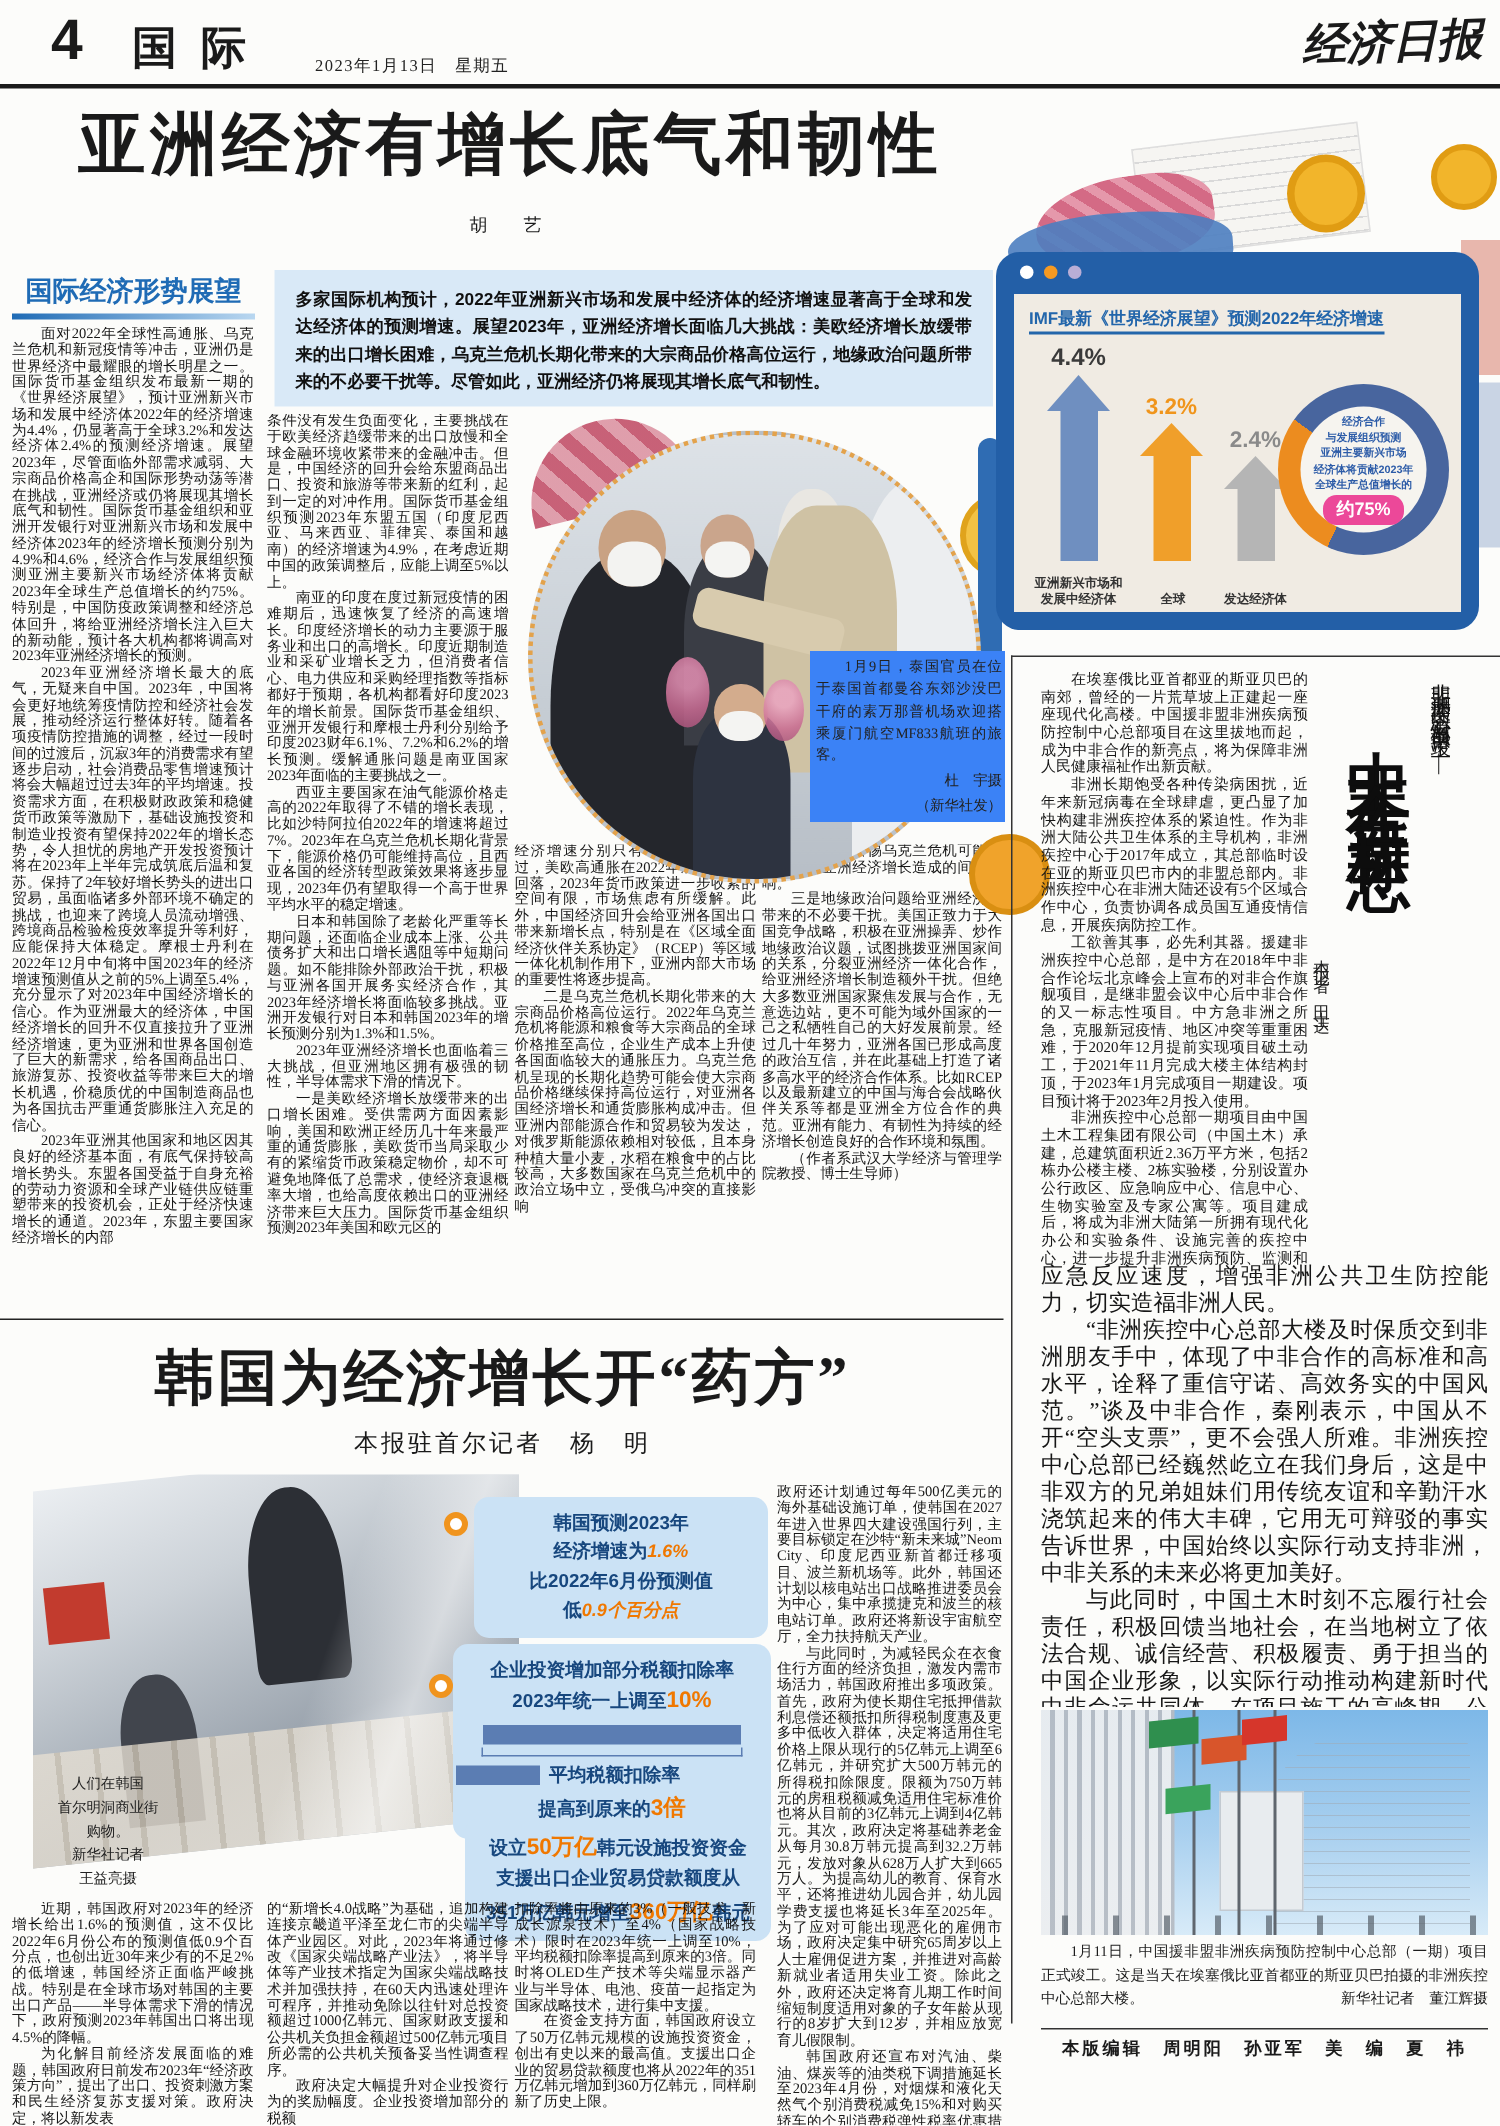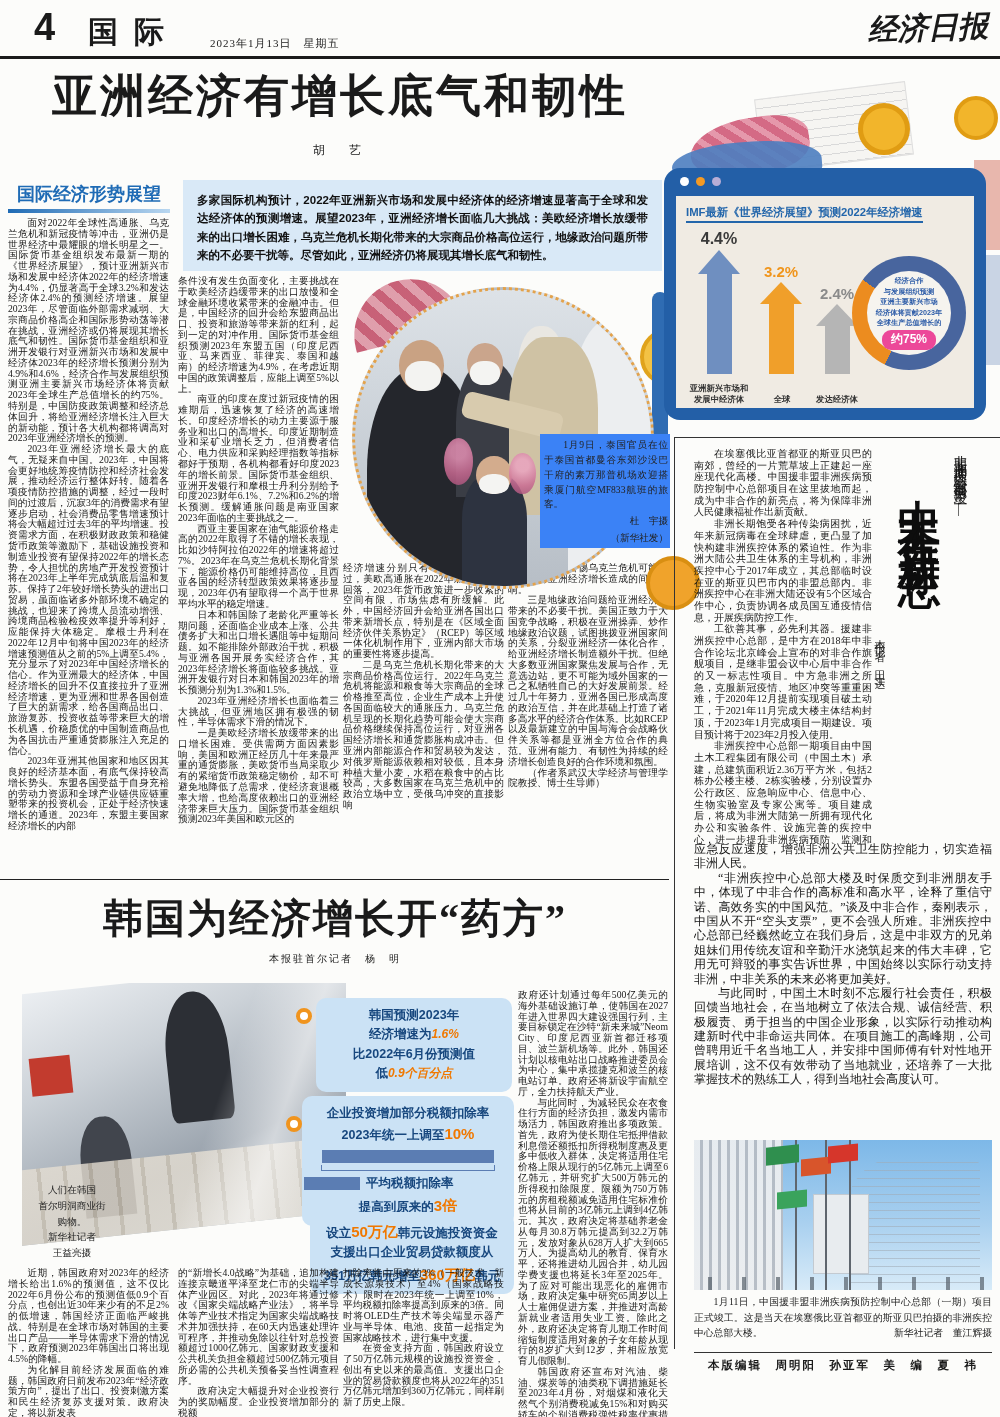--- a/index.html
+++ b/index.html
@@ -89,21 +89,21 @@
          background:conic-gradient(from 205deg,#ec8c1f 0 28%,#48659e 28% 100%);}
   .donut-inner{position:absolute;inset:15px;background:#f6f4ef;border-radius:50%;display:flex;
          flex-direction:column;align-items:center;justify-content:center;text-align:center;
          font-size:7.2px;font-weight:bold;color:#2d5ca8;line-height:1.45;font-family:"Liberation Sans",sans-serif;}
   .donut-inner p{margin:0;}
   .donut-badge{background:#ec4899;color:#fff;border-radius:9px;padding:1px 9px;font-size:12px;margin-top:2px;}
 
   
   .mid-rule{left:0;top:879px;width:669px;height:1px;background:#222;}
   .kr-headline{left:25px;top:891px;width:620px;text-align:center;font-size:40px;font-weight:900;letter-spacing:2px;}
-  .kr-byline{left:25px;top:952px;width:620px;text-align:center;font-size:10px;letter-spacing:2px;}
+  .kr-byline{left:25px;top:952px;width:620px;text-align:center;font-size:16px;letter-spacing:2px;}
   .kr-photo{left:22px;top:983px;width:324px;height:282px;overflow:hidden;}
   .kr-photo-inner{position:absolute;left:-14px;top:-6px;width:370px;height:250px;transform:rotate(-6deg);
       background:linear-gradient(160deg,#eef1f4 0%,#ccd2d8 30%,#9aa3ad 65%,#bccad6 100%);}
   .kr-photo-inner > div{position:absolute;}
   .krsil1{left:44%;top:6%;width:17%;height:52%;background:#2c2f35;border-radius:48% 48% 10% 10%;}
   .krsil2{left:18%;top:52%;width:14%;height:40%;background:#41454d;border-radius:45% 45% 0 0;}
   .krsign{left:7%;top:26%;width:11%;height:15%;background:#c23b2e;}
   .krshelf{left:0;top:70%;width:100%;height:30%;background:repeating-linear-gradient(90deg,#e5ded2 0 22px,#cdc4b4 22px 26px);opacity:.8;}
   .krglass{left:0;top:0;width:100%;height:100%;background:linear-gradient(115deg,transparent 55%,rgba(255,255,255,.55) 70%,transparent 85%);}
   .kr-caption{left:16px;top:1182px;width:112px;font-size:9.6px;line-height:1.65;text-align:center;color:#222;}
@@ -128,21 +128,21 @@
   .kr-c3{left:343px;top:1268px;width:161px;height:149px;}
 
   
   .af-vrule{left:674px;top:437px;width:1px;height:912px;background:#333;}
   .af-trule{left:674px;top:437px;width:326px;height:1px;background:#333;}
   .af-narrow{left:694px;top:448px;width:178px;height:396px;font-size:10px;line-height:1.17;}
   .af-vbyline{left:872px;top:630px;height:190px;writing-mode:vertical-rl;font-size:11px;letter-spacing:4px;color:#222;}
   .af-vtitle{left:891px;top:466px;height:380px;writing-mode:vertical-rl;font-size:42px;font-weight:900;
              font-family:"Liberation Sans",sans-serif;letter-spacing:11px;color:#0d0d0d;}
   .af-vkicker{left:951px;top:444px;height:320px;writing-mode:vertical-rl;font-size:13.5px;letter-spacing:3px;color:#111;}
-  .af-wide{left:694px;top:842px;width:298px;height:296px;font-size:12px;line-height:1.2;}
+  .af-wide{left:694px;top:842px;width:298px;height:296px;font-size:15px;line-height:1.2;}
   .af-photo{left:694px;top:1140px;width:298px;height:150px;overflow:hidden;background:linear-gradient(180deg,#7db8e8 0%,#a9d0ef 55%,#d8ebf8 100%);}
   .af-photo > div{position:absolute;}
   .af-lattice{left:0;top:0;width:30%;height:100%;background:repeating-linear-gradient(90deg,#eceef0 0 6px,#b6bcc4 6px 9px);opacity:.95;}
   .af-building{left:52%;top:10%;width:44%;height:90%;background:linear-gradient(180deg,#ffffff,#dbe2e8);
       border-radius:46% 10% 0 0/34% 10% 0 0;
       background-image:repeating-linear-gradient(180deg,rgba(160,170,180,.0) 0 7px,rgba(160,170,180,.55) 7px 8px);}
   .af-block{left:40%;top:36%;width:18%;height:52%;background:#e8ecef;border:1px solid #c3cad1;}
   .pole{width:2px;height:100%;background:#5f666e;top:0;}
   .flag{position:absolute;}
   .af-people{left:0;bottom:0;width:100%;height:9%;background:repeating-linear-gradient(90deg,transparent 0 14px,#56606a 14px 18px,transparent 18px 34px);opacity:.7;}

